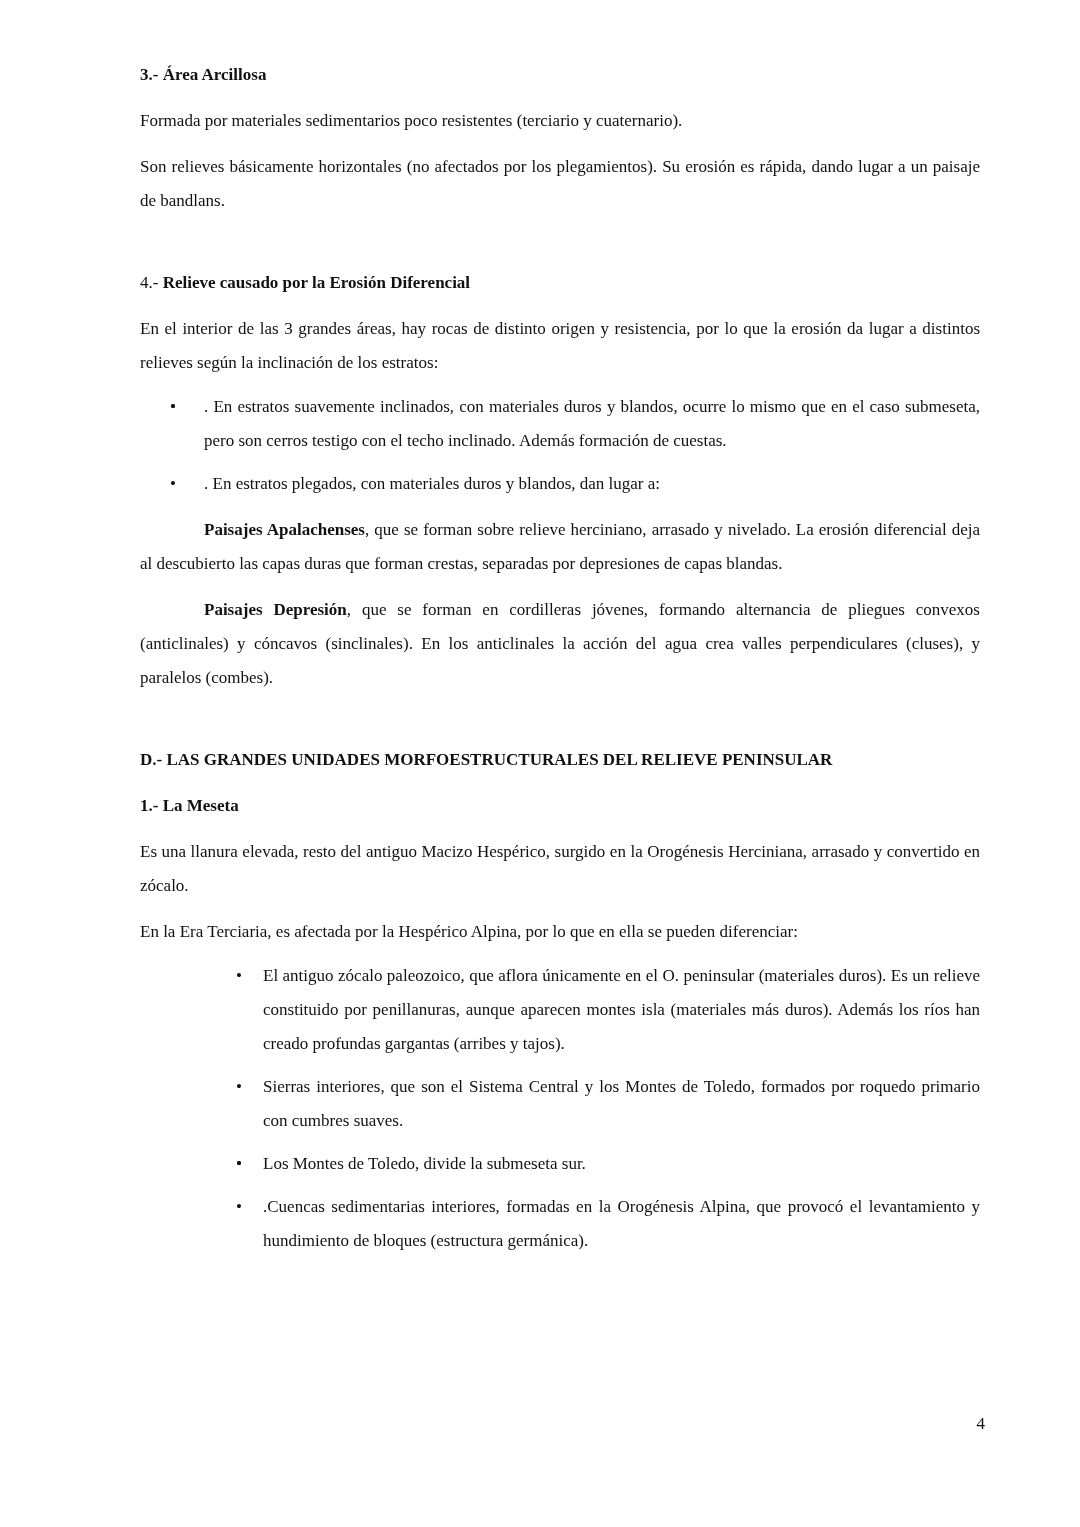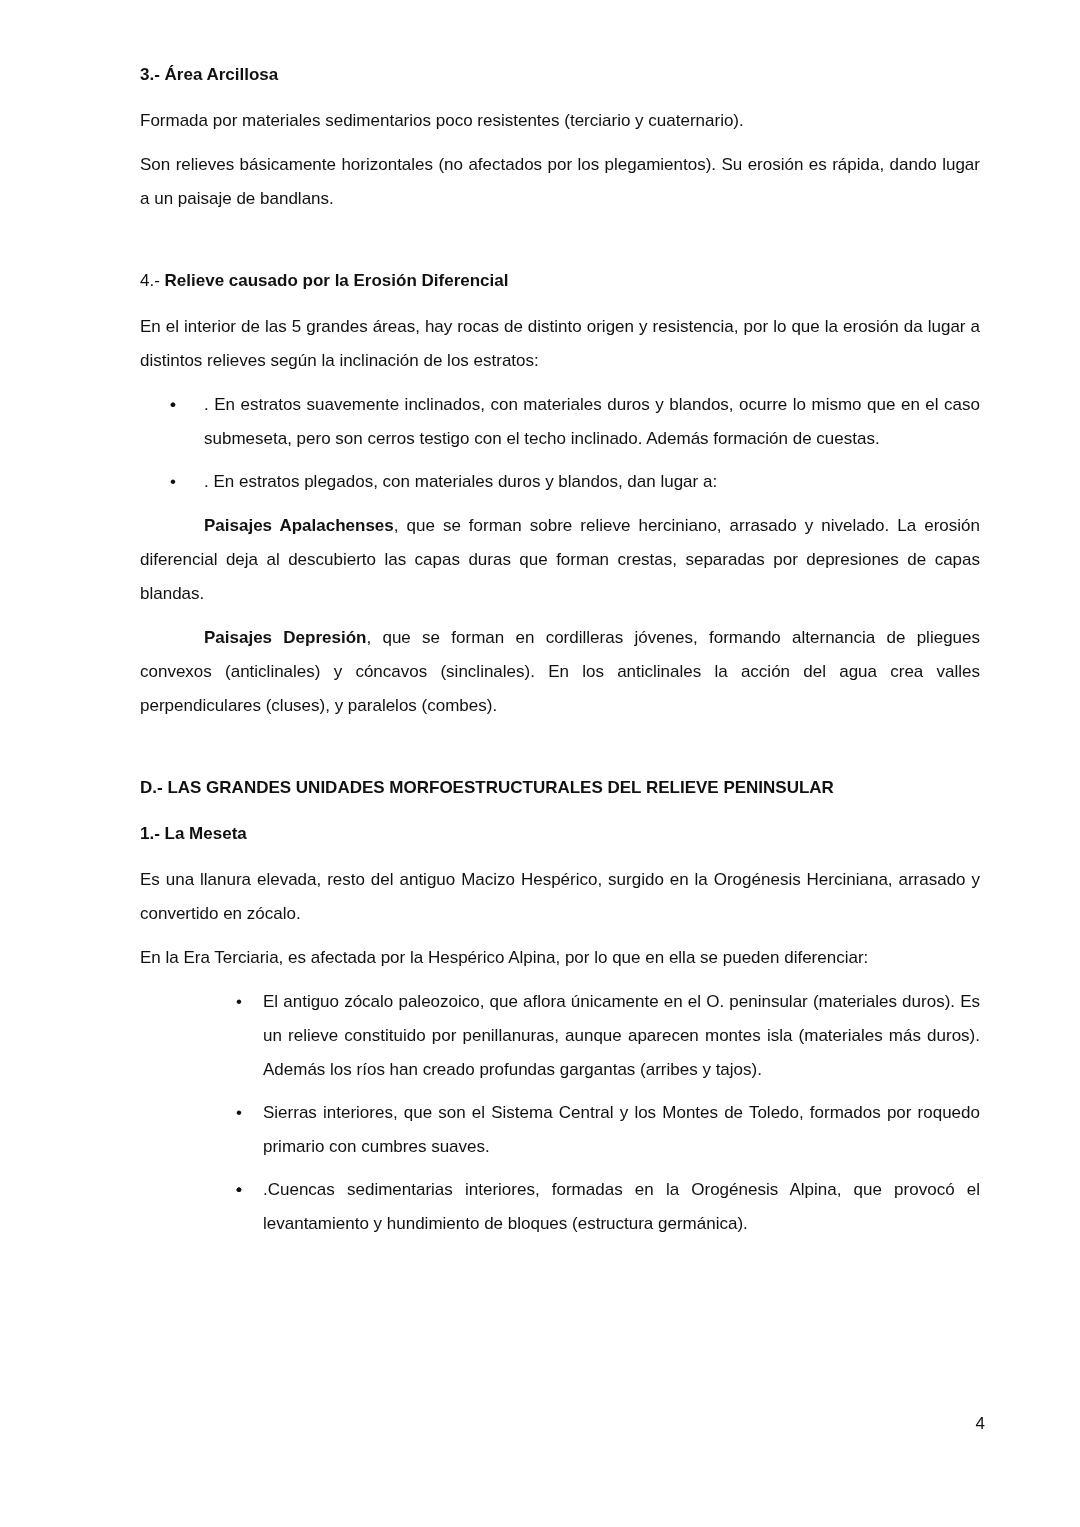--- a/index.html
+++ b/index.html
@@ -7,34 +7,34 @@
     padding: 0;
     background: #ffffff;
   }
   .page {
     position: relative;
     width: 1080px;
     height: 1527px;
     background: #ffffff;
     box-sizing: border-box;
     padding: 58px 100px 0 140px;
-    font-family: Liberation Sans, sans-serif;
+    font-family: Liberation Serif, serif;
     font-size: 17px;
     line-height: 34px;
     color: #111111;
   }
   .h {
     font-size: 17px;
     font-weight: bold;
     margin: 0 0 12px 0;
   }
   .h .normal { font-weight: normal; }
   .section-gap { margin-top: 48px; }
   p {
-    margin: 4px 0 10px 0;
+    margin: 12px 0 10px 0;
     text-align: justify;
   }
   p.indent { text-indent: 64px; }
   ul {
     list-style: none;
     margin: 0 0 10px 0;
     padding: 0;
   }
   ul.lvl1 { margin-left: 30px; }
   ul.lvl1 li { padding-left: 34px; }
@@ -60,21 +60,21 @@
 </head>
 <body>
 
 <div class="page">
 
   <h2 class="h">3.- Área Arcillosa</h2>
   <p>Formada por materiales sedimentarios poco resistentes (terciario y cuaternario).</p>
   <p>Son relieves básicamente horizontales (no afectados por los plegamientos). Su erosión es rápida, dando lugar a un paisaje de bandlans.</p>
 
   <h2 class="h section-gap"><span class="normal">4.- </span><span>Relieve causado por la Erosión Diferencial</span></h2>
-  <p>En el interior de las 5 grandes áreas, hay rocas de distinto origen y resistencia, por lo que la erosión da lugar a distintos relieves según la inclinación de los estratos:</p>
+  <p>En el interior de las 3 grandes áreas, hay rocas de distinto origen y resistencia, por lo que la erosión da lugar a distintos relieves según la inclinación de los estratos:</p>
 
   <ul class="lvl1">
     <li>
       <span class="bullet">•</span>
     </li>
     <li>
       <span class="bullet">•</span>
       <span>. En estratos suavemente inclinados, con materiales duros y blandos, ocurre lo mismo que en el caso submeseta, pero son cerros testigo con el techo inclinado. Además formación de cuestas.</span>
     </li>
     <li>
@@ -100,20 +100,21 @@
     </li>
     <li>
       <span class="bullet">•</span>
       <span>Sierras interiores, que son el Sistema Central y los Montes de Toledo, formados por roquedo primario con cumbres suaves.</span>
     </li>
     <li>
       <span class="bullet">•</span>
     </li>
     <li>
       <span class="bullet">•</span>
+      <span>Los Montes de Toledo, divide la submeseta sur.</span>
     </li>
     <li>
       <span class="bullet">•</span>
       <span>.Cuencas sedimentarias interiores, formadas en la Orogénesis Alpina, que provocó el levantamiento y hundimiento de bloques (estructura germánica).</span>
     </li>
   </ul>
 
   <div class="page-number">4</div>
 
 </div>

